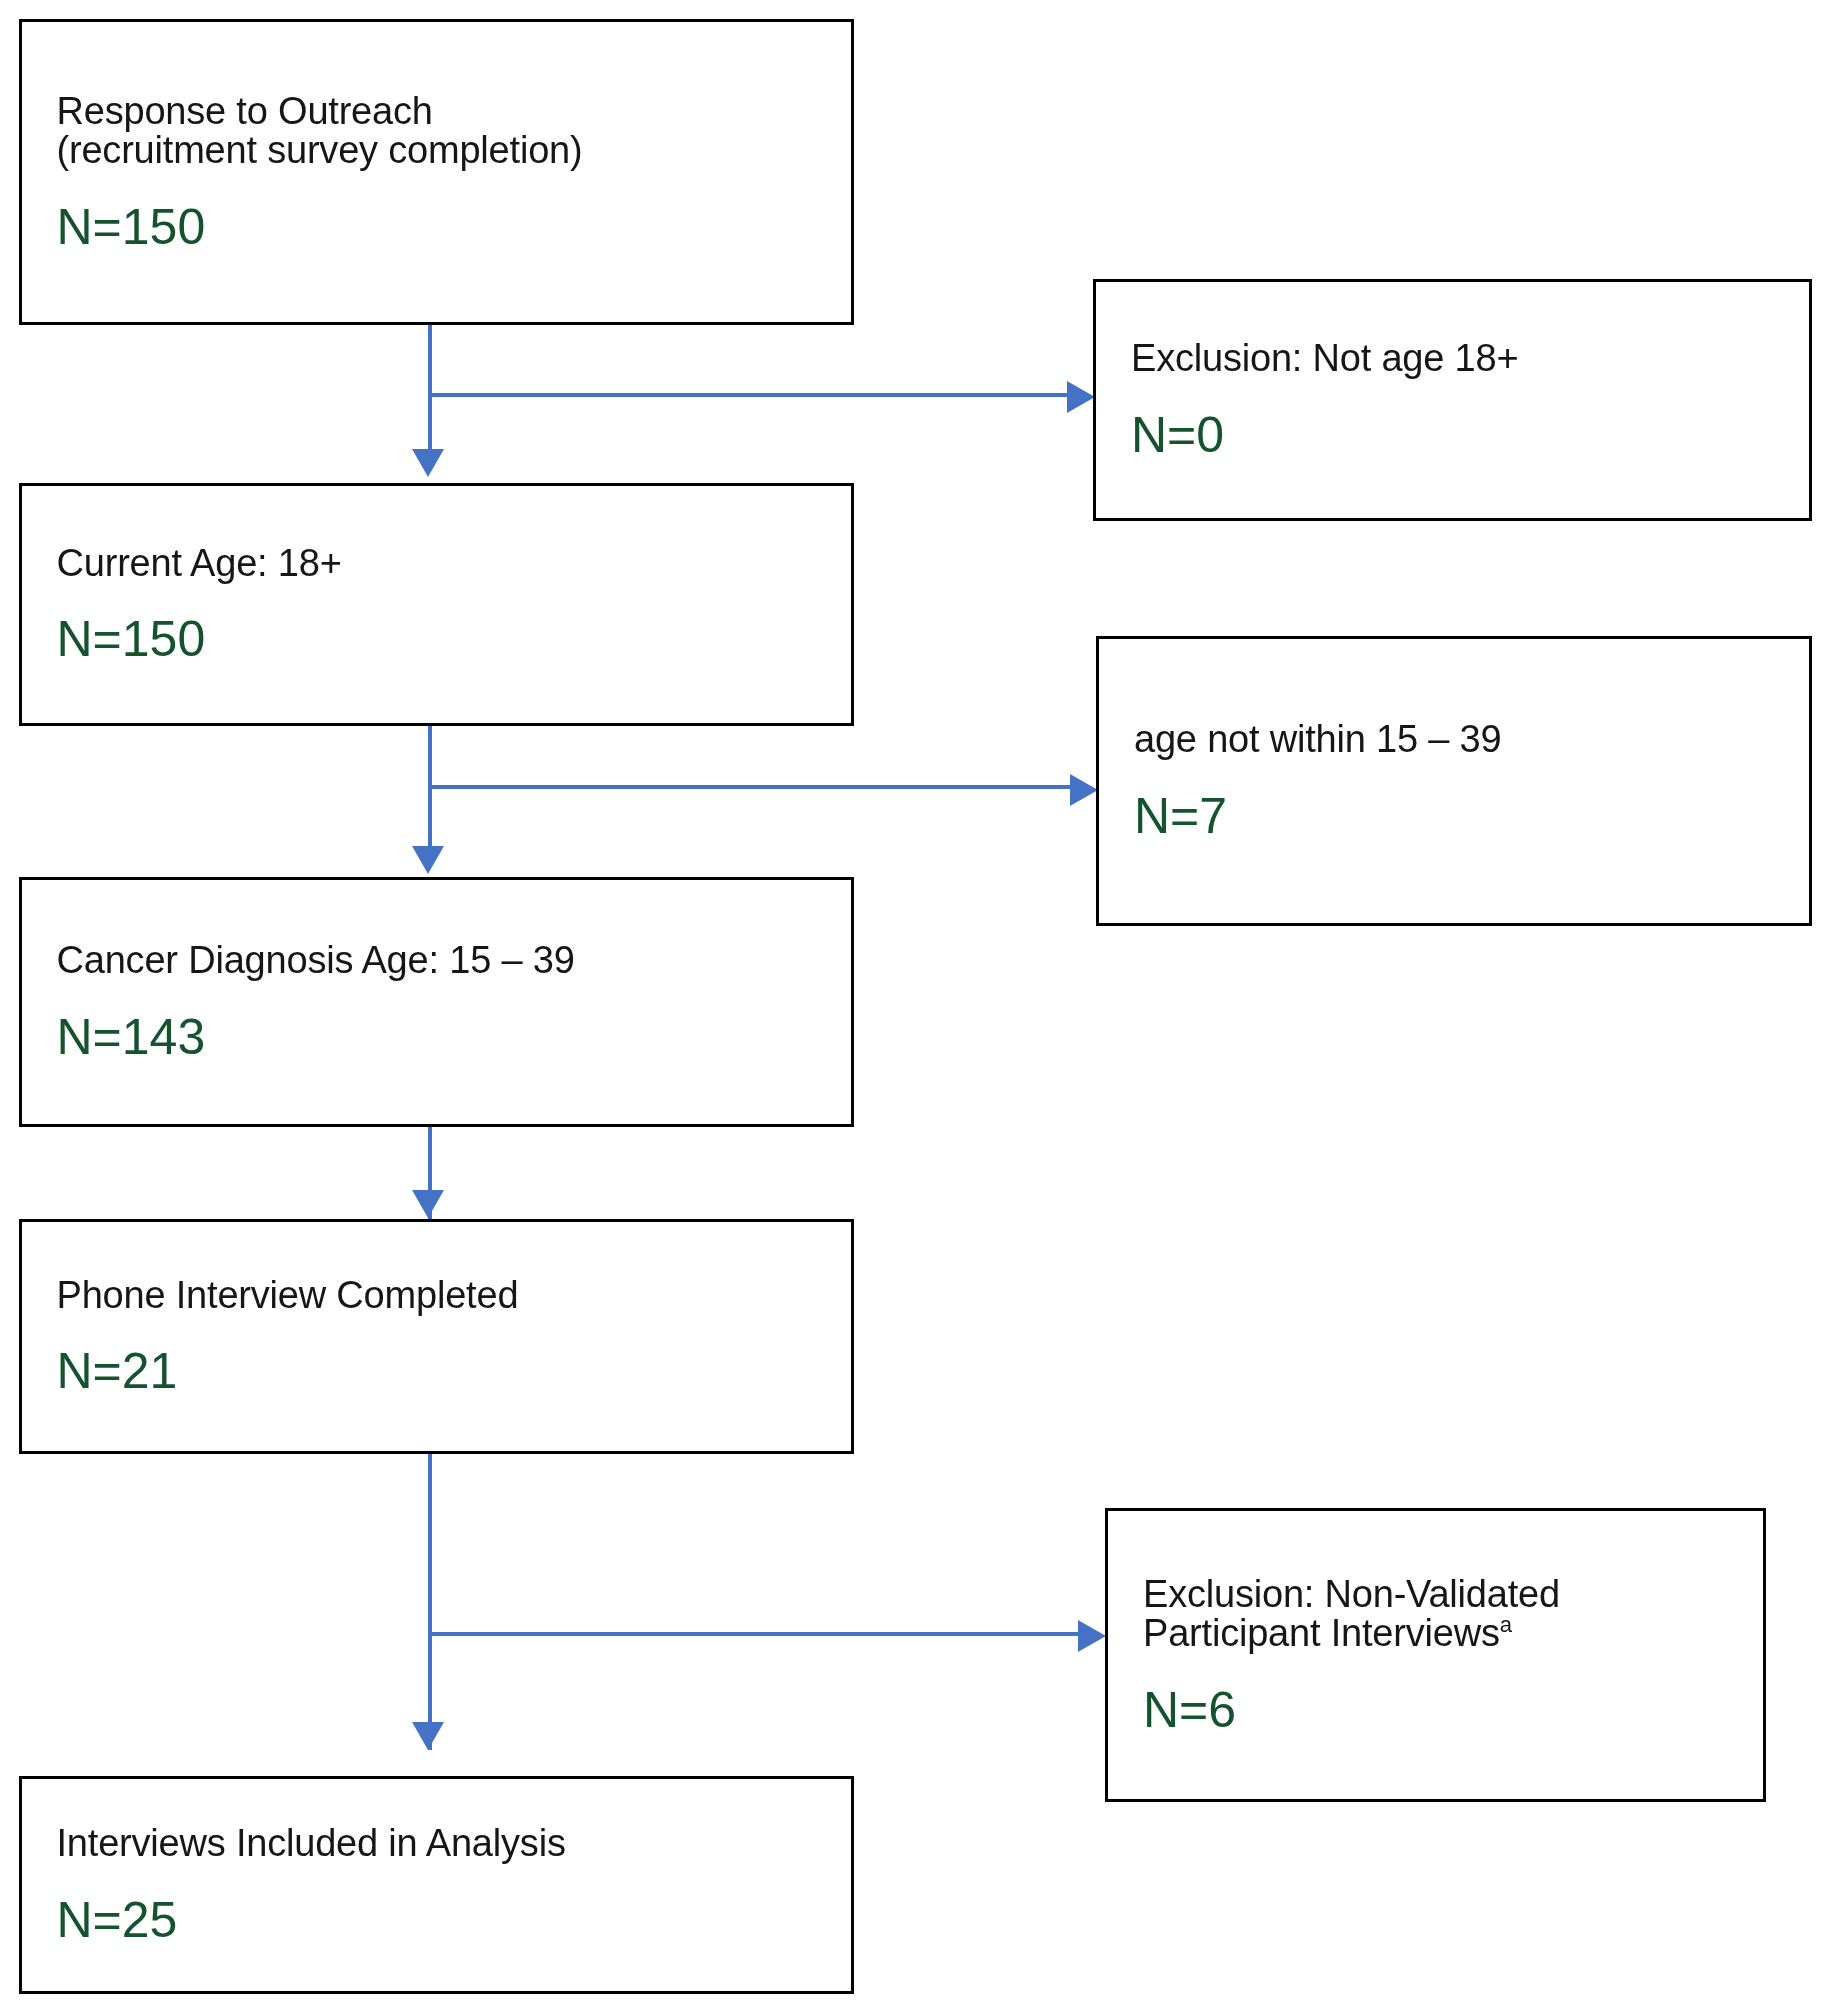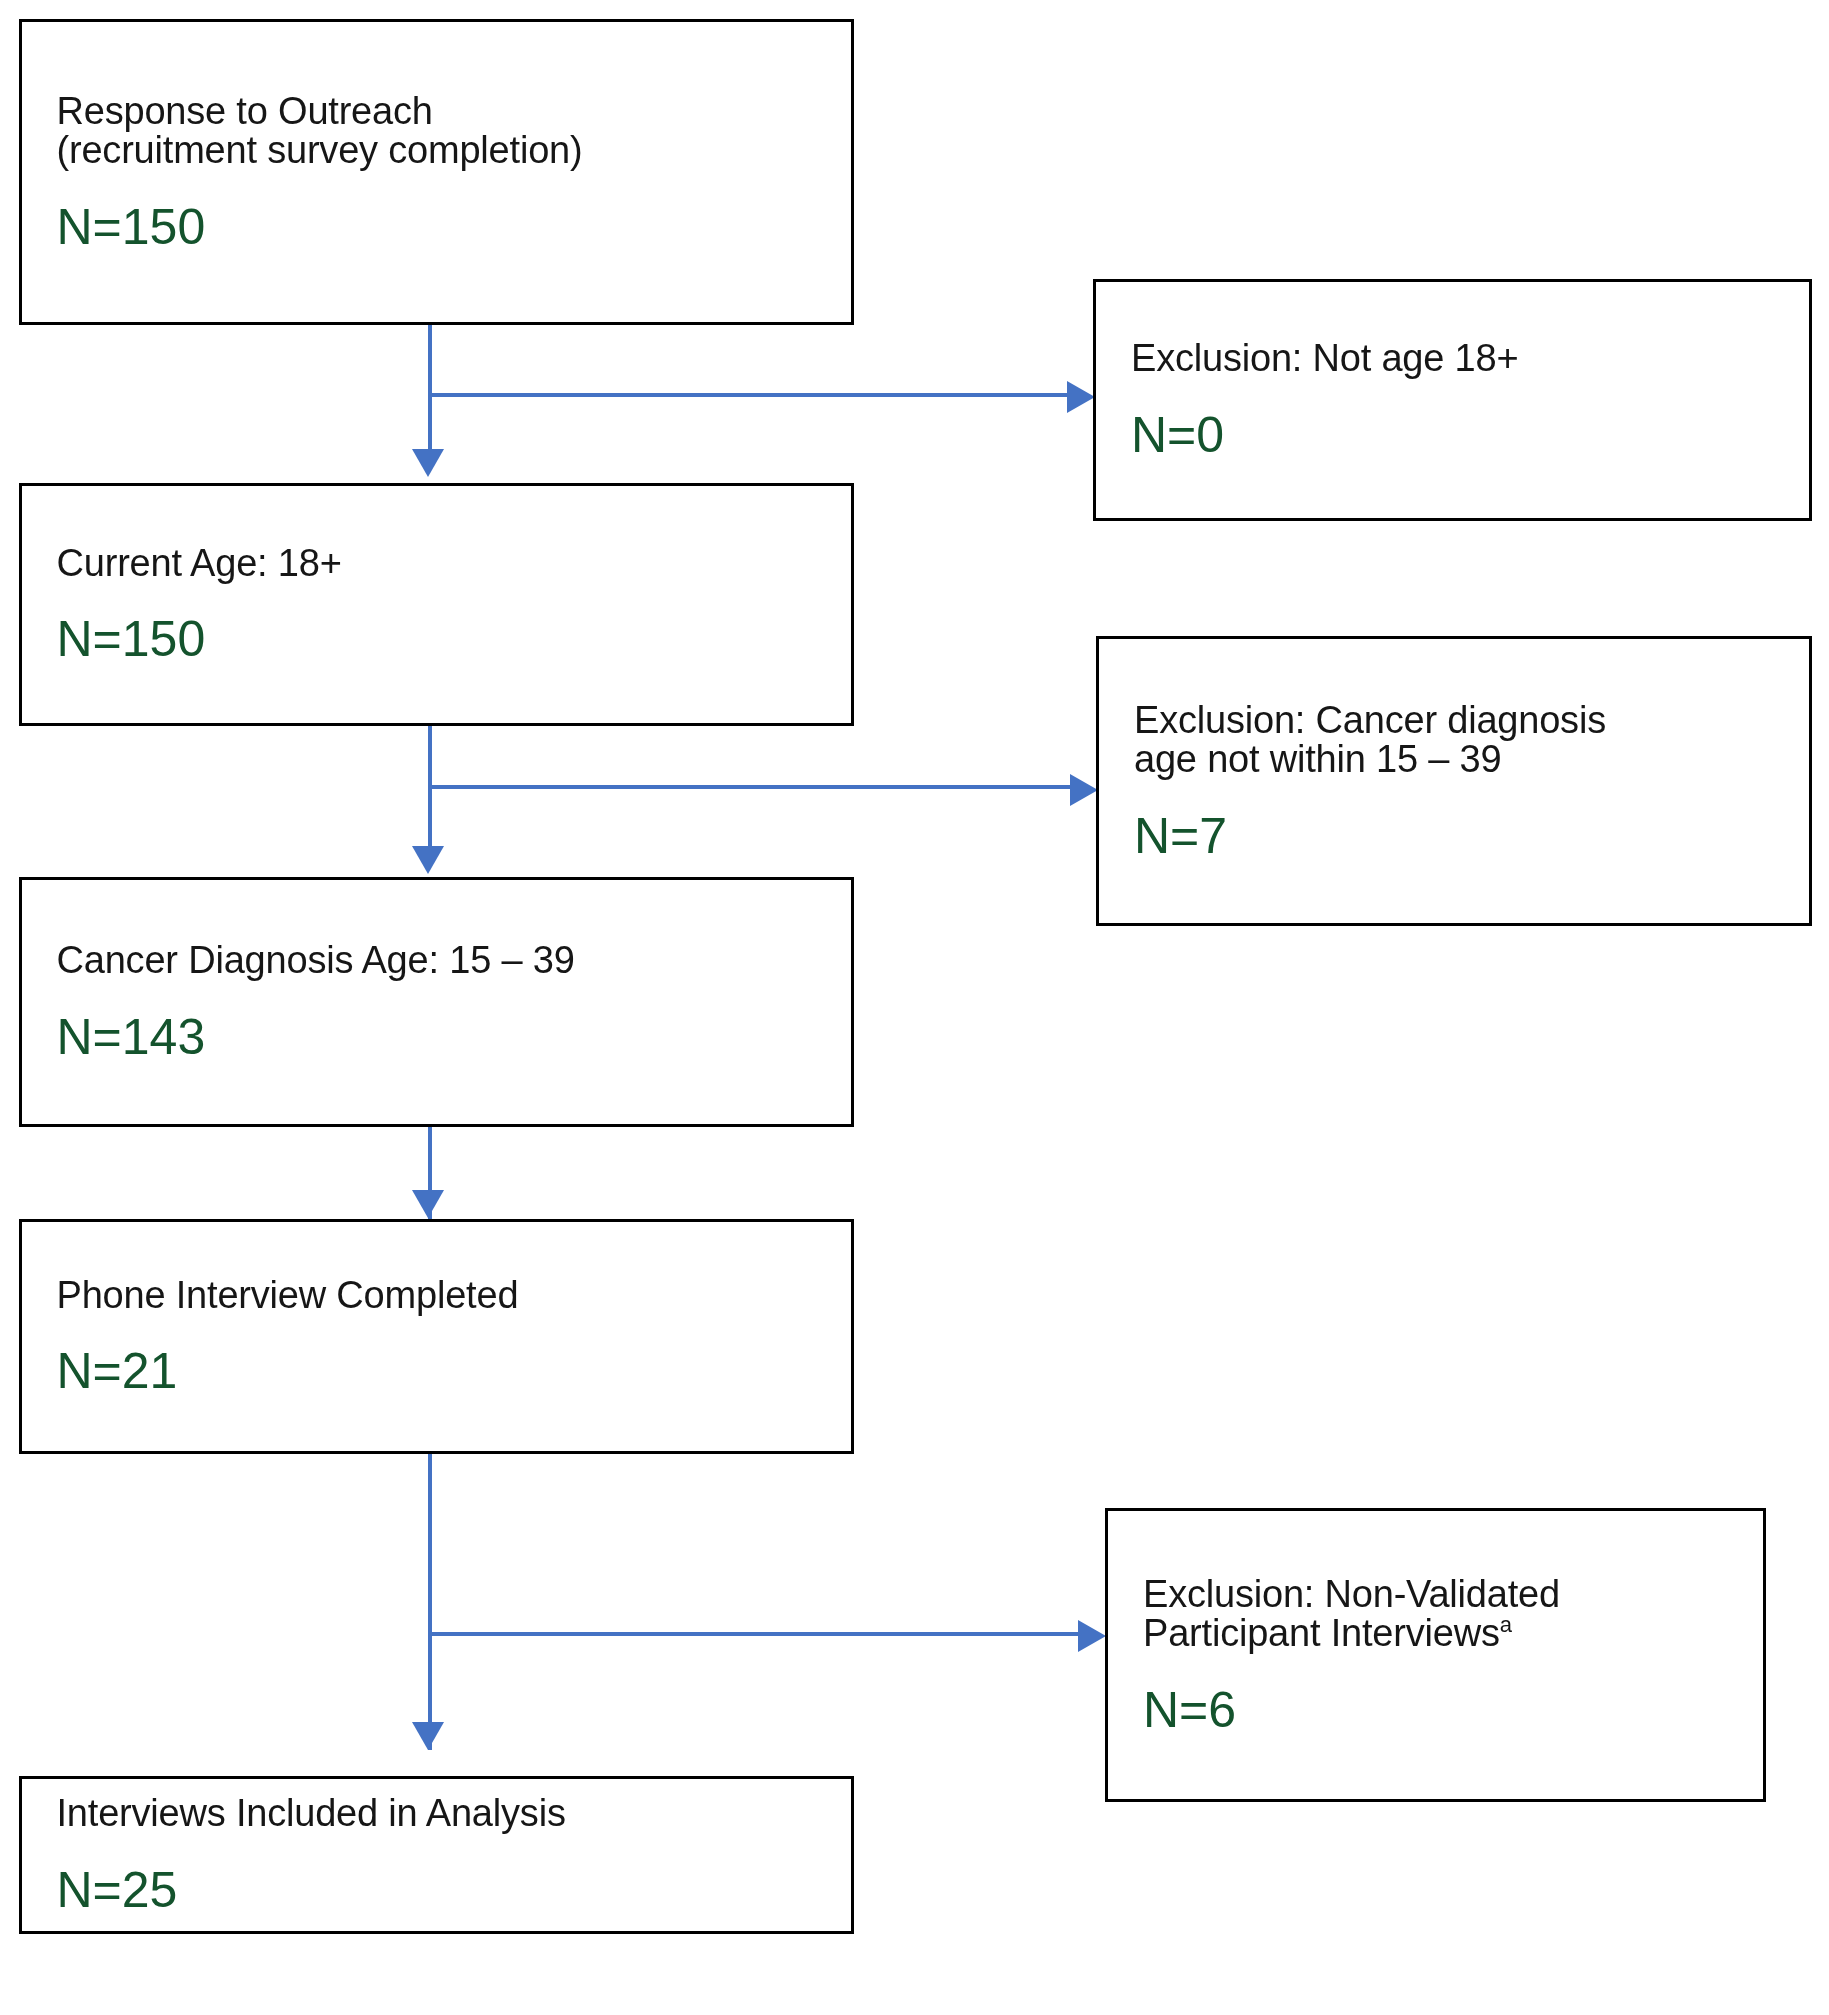--- a/index.html
+++ b/index.html
@@ -130,39 +130,38 @@
   </div>
 
   <div class="box" style="left:18.5px; top:1219px; width:835px; height:235px;">
     <div class="box-inner">
       <div class="line">Phone Interview Completed</div>
       <div class="spacer"></div>
       <div class="nline">N=21</div>
     </div>
   </div>
 
-  <div class="box" style="left:18.5px; top:1776px; width:835px; height:158px;">
+  <div class="box" style="left:18.5px; top:1776px; width:835px; height:218px;">
     <div class="box-inner">
       <div class="line">Interviews Included in Analysis</div>
       <div class="spacer"></div>
       <div class="nline">N=25</div>
     </div>
   </div>
 
   <div class="box" style="left:1093px; top:279px; width:719px; height:242px;">
     <div class="box-inner">
       <div class="line">Exclusion: Not age 18+</div>
       <div class="spacer"></div>
       <div class="nline">N=0</div>
     </div>
   </div>
 
   <div class="box" style="left:1096px; top:636px; width:716px; height:290px;">
     <div class="box-inner">
-      <div class="line">Exclusion: Cancer diagnosis</div>
       <div class="line">age not within 15 – 39</div>
       <div class="spacer"></div>
       <div class="nline">N=7</div>
     </div>
   </div>
 
   <div class="box" style="left:1105px; top:1508px; width:661px; height:294px;">
     <div class="box-inner">
       <div class="line">Exclusion: Non-Validated</div>
       <div class="line">

